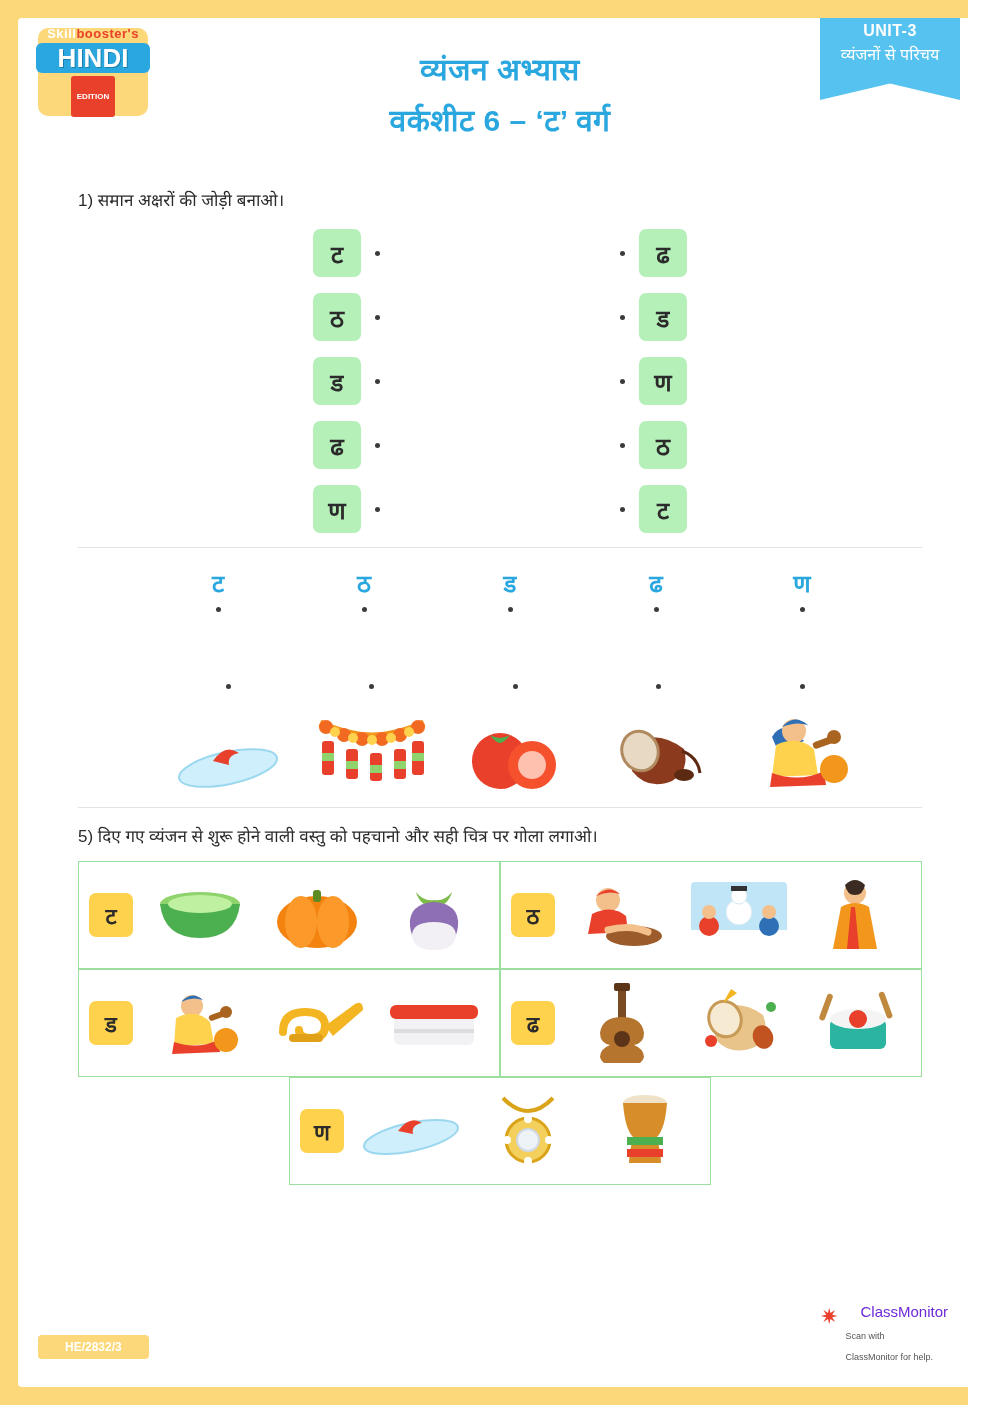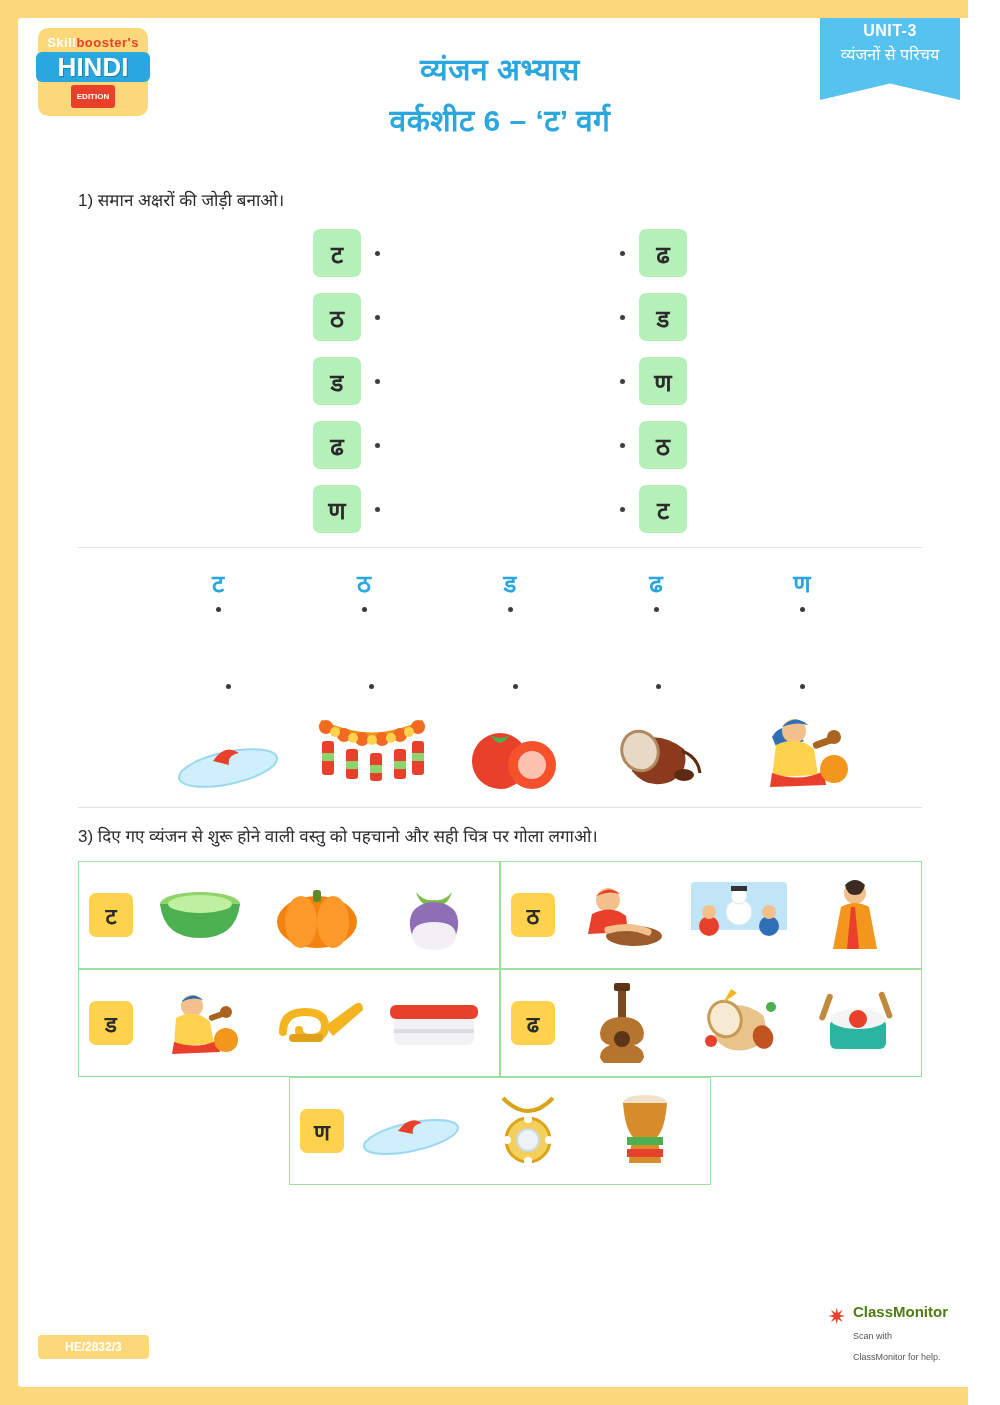--- a/index.html
+++ b/index.html
@@ -37,21 +37,21 @@
     margin-top:3px;
     font-size:26px; font-weight:bold; color:#ffffff;
     background:#2aa7df;
     border-radius:6px;
     padding:1px 22px;
     line-height:1.1;
     text-shadow:1px 1px 0 #1b80ae;
   }
   .logo .l3 {
     margin-top:3px; font-size:8px; font-weight:bold; color:#ffffff;
-    background:#e8402a; border-radius:3px; padding:7px 6px;
+    background:#e8402a; border-radius:3px; padding:16px 6px;
   }
   
   .unit-ribbon {
     position:absolute; right:22px; top:0;
     width:140px; height:82px;
     background:#56c2ef;
     color:#ffffff;
     text-align:center;
     padding-top:4px;
     clip-path: polygon(0 0, 100% 0, 100% 100%, 50% 80%, 0 100%);
@@ -131,21 +131,21 @@
     position:absolute; left:20px; bottom:28px;
     background:#fdd87a; color:#ffffff;
     font-size:12px; font-weight:bold;
     padding:5px 27px; border-radius:4px;
   }
   .cm {
     position:absolute; right:34px; bottom:24px;
     display:flex; align-items:flex-start; gap:7px;
   }
   .cm .star { color:#e8402a; font-size:22px; line-height:1; margin-top:2px; }
-  .cm .t1 { font-size:15px; font-weight:bold; color:#4d7c0f; line-height:1.1; }
+  .cm .t1 { font-size:15px; font-weight:normal; color:#6d28d9; line-height:1.1;margin-left:15px; }
   .cm .t2 { font-size:9px; color:#555; line-height:1.25; margin-top:10px; }
 </style>
 </head>
 <body>
 
 <div class="page">
   <div class="sheet">
 
     <div class="logo">
       <div class="l1">
@@ -329,21 +329,21 @@
               <rect x="70" y="36" width="24" height="7" rx="3" fill="#a9651f" transform="rotate(-20 70 36)"></rect>
               <circle cx="92" cy="30" r="7" fill="#a9651f"></circle>
             </svg>
           </div>
         </div>
       </div>
       <div class="sec-divider"></div>
     </div>
 
     <div class="s3">
-      <div class="q">3) दिए गए व्यंजन से शुरू होने वाली वस्तु को पहचानो और सही चित्र पर गोला लगाओ।</div>
+      <div class="q">5) दिए गए व्यंजन से शुरू होने वाली वस्तु को पहचानो और सही चित्र पर गोला लगाओ।</div>
 
       <div class="boxwrap">
 
         <div class="brow">
           <div class="bcell">
             <div class="ytile">ट</div>
             <div class="bpic">
               <svg width="100" height="66" viewBox="0 0 100 66">
                 <ellipse cx="50" cy="22" rx="40" ry="12" fill="#8ed36b"></ellipse>
                 <path d="M10 22 q4 34 40 34 q36 0 40 -34 z" fill="#4caf50"></path>

